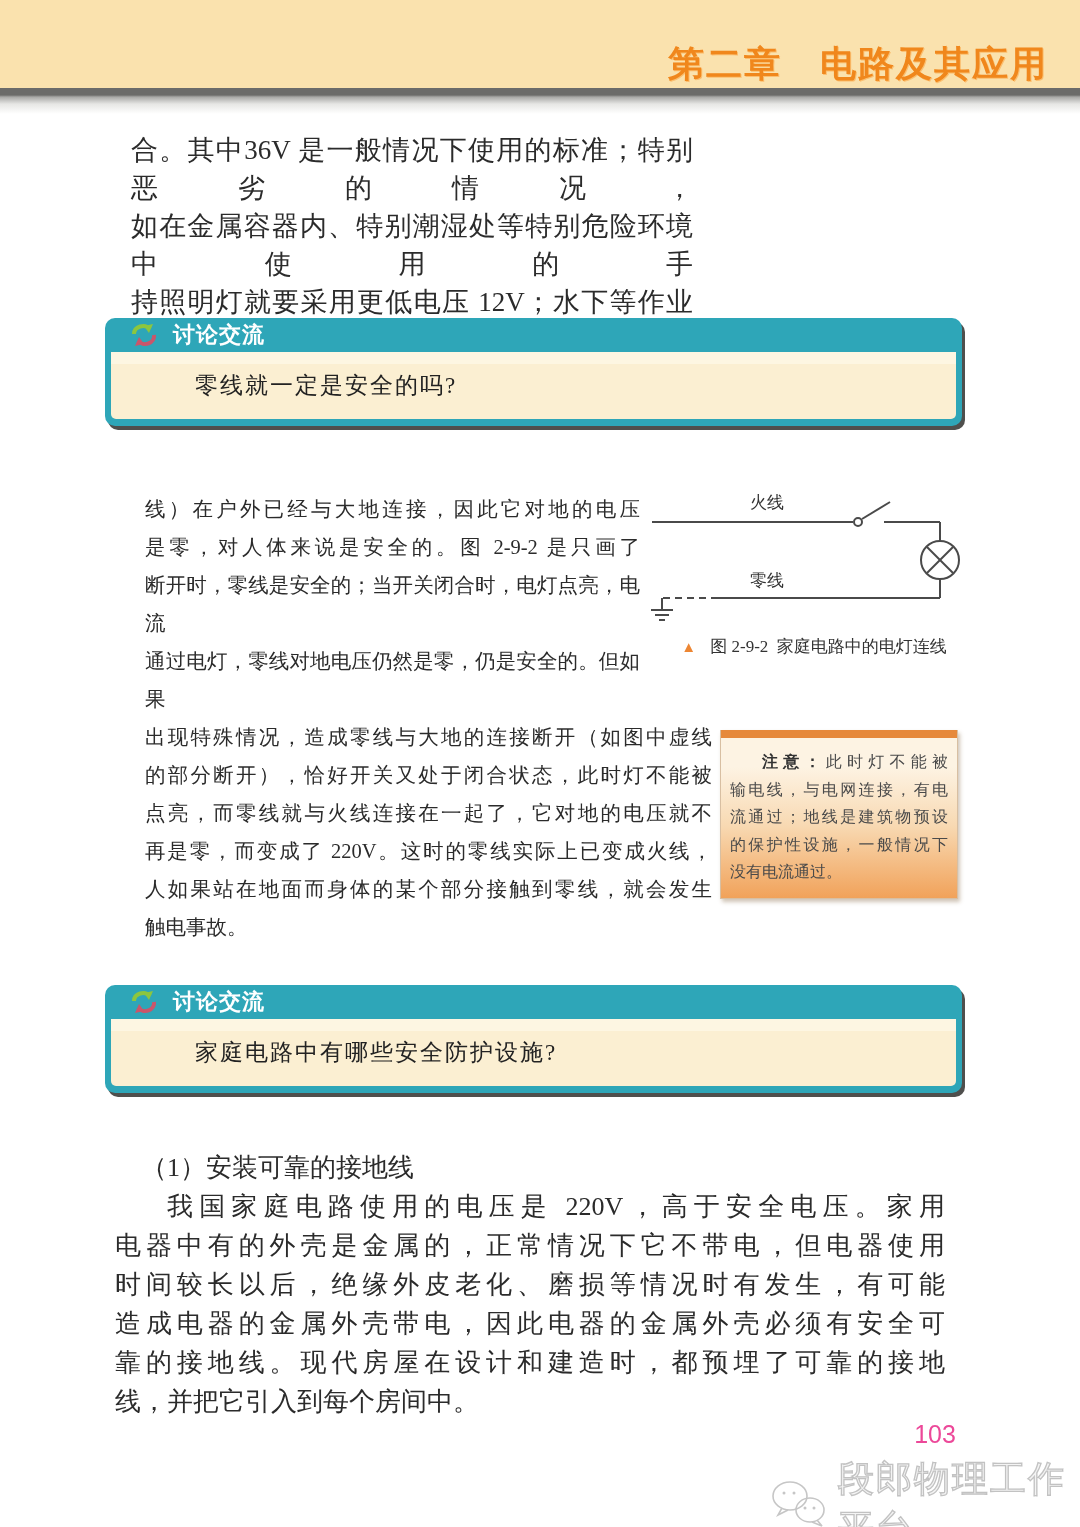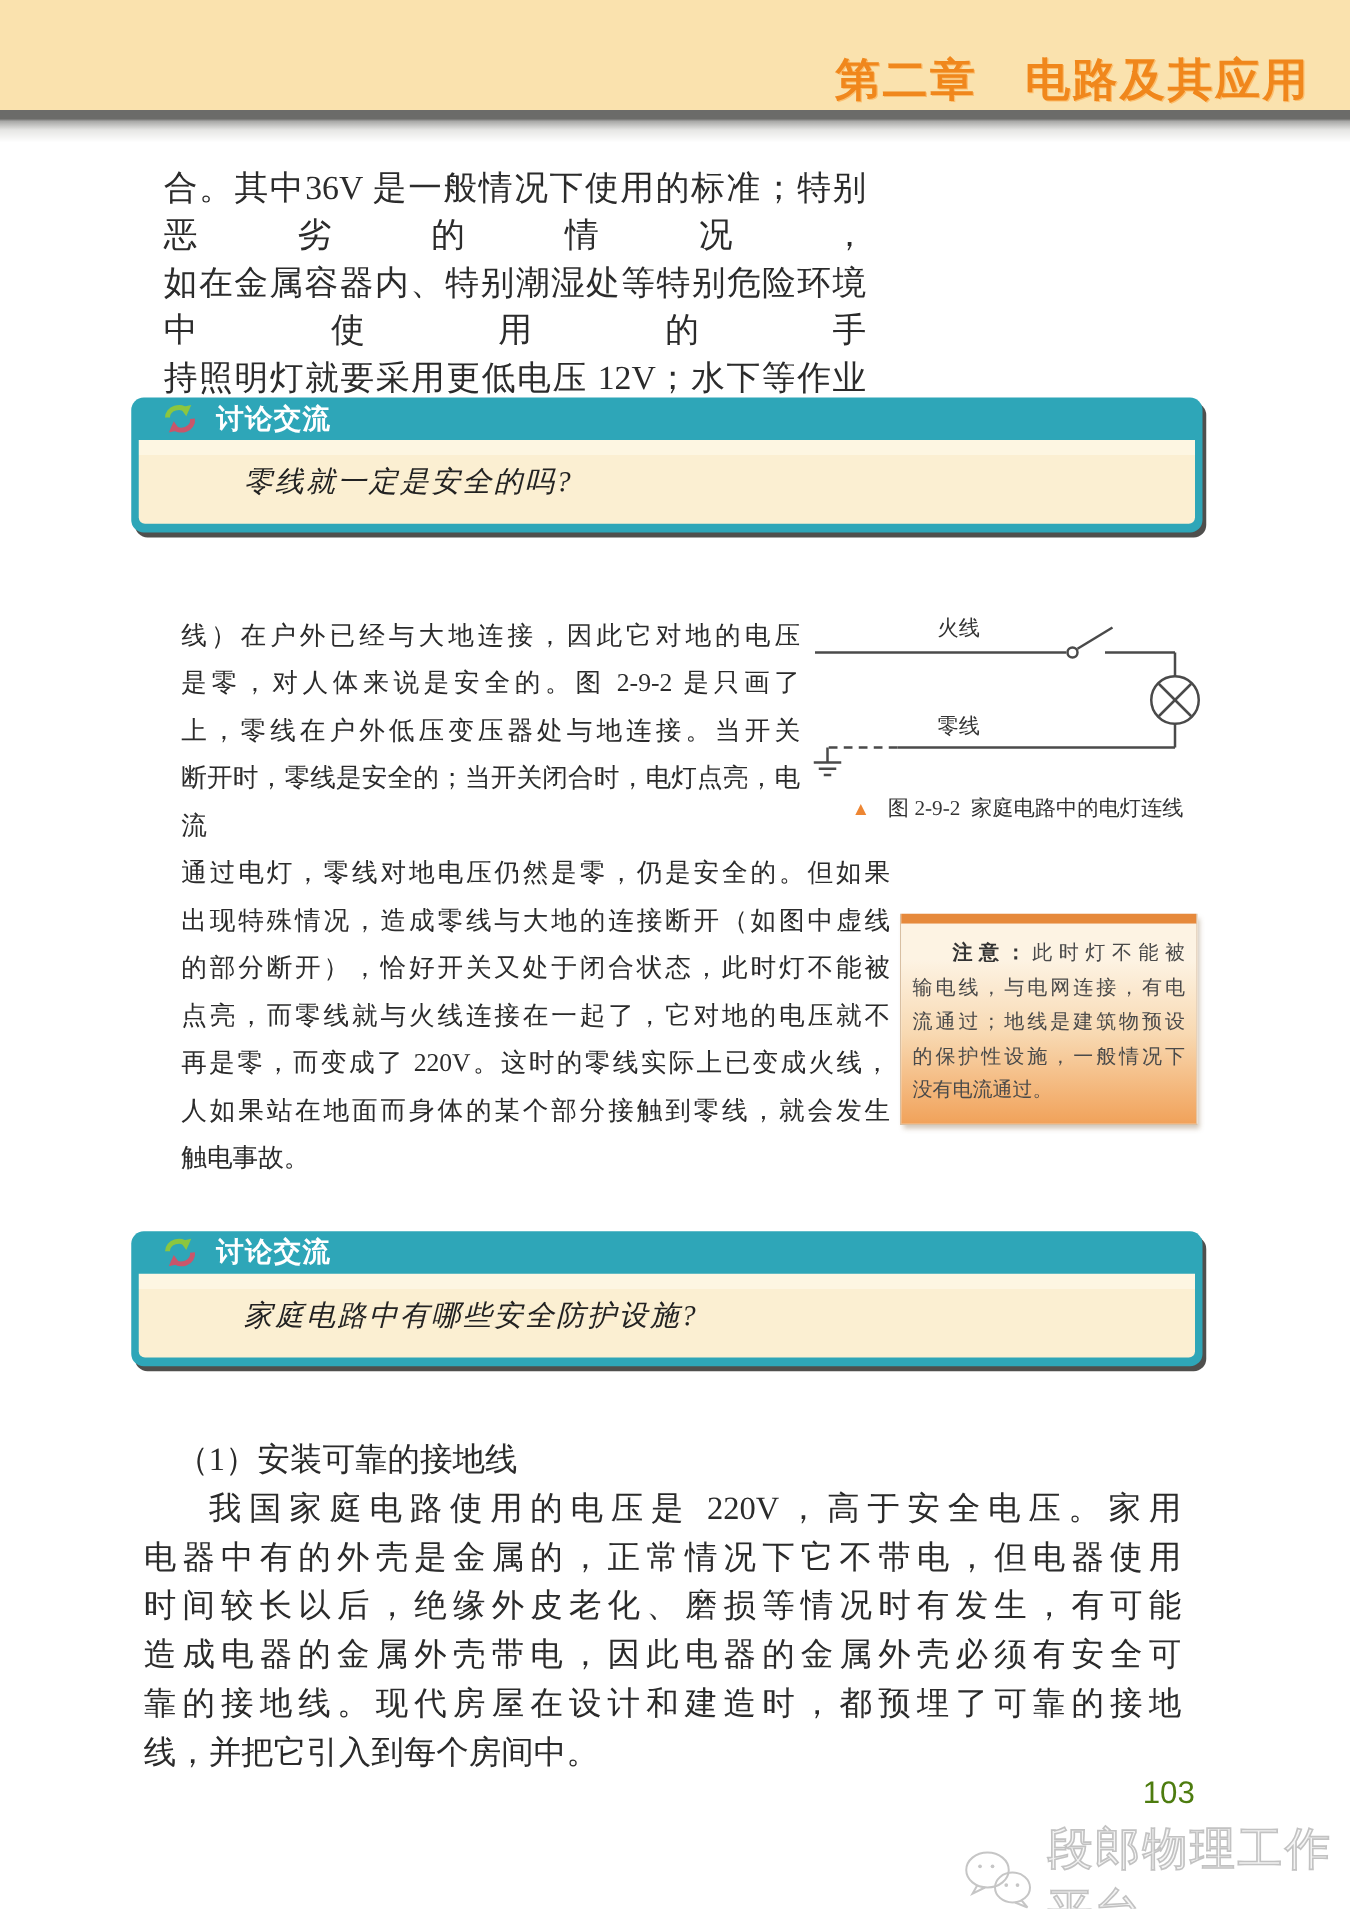--- a/index.html
+++ b/index.html
@@ -23,21 +23,21 @@
   
   .para1{position:absolute;left:131px;top:131px;width:562px;font-size:27px;line-height:38px;}
 
   
   .disc{position:absolute;left:105px;width:857px;background:#2ea6b8;border-radius:10px;
         padding:0 6px 7px 6px;box-sizing:border-box;box-shadow:3px 4px 0 #4f4f4d;}
   .disc-head{height:34px;display:flex;align-items:center;gap:14px;padding-left:18px;}
   .disc-title{font-family:"Liberation Sans","DejaVu Sans",sans-serif;font-weight:bold;
         font-size:22px;color:#ffffff;letter-spacing:1px;}
   .disc-body{background:linear-gradient(#fdf6e2 0 12px,#fbefd2 12px);height:67px;border-radius:0 0 5px 5px;
-        font-size:23px;color:#222;display:flex;align-items:center;font-style:italic;}
+        font-size:23px;color:#222;display:flex;align-items:center;}
   .disc-q{padding-left:84px;letter-spacing:2px;}
   .disc1{top:318px;} .disc2{top:985px;}
 
   
   .para2{position:absolute;left:145px;top:490px;width:795px;font-size:20.5px;line-height:38px;}
   .fig-float{float:right;width:310px;margin:2px -20px 8px 10px;text-align:center;}
   .fig-caption{font-size:17px;color:#333;margin-top:4px;padding-left:18px;white-space:nowrap;
         font-family:"Liberation Serif","DejaVu Serif",serif;}
   .fig-caption .tri{color:#ed8633;font-size:15px;}
   .fig-caption .figno{font-weight:normal;margin-left:10px;}
@@ -48,21 +48,21 @@
         padding:10px 9px 12px 9px;font-family:"Liberation Sans","DejaVu Sans",sans-serif;
         font-size:16px;line-height:27.5px;color:#4a4a4a;}
   .note-body b{color:#333;}
 
   
   .section{position:absolute;left:115px;top:1148px;width:830px;font-size:26px;line-height:39px;}
   .sec-head{text-align:left;}
 
   
   .page-num{position:absolute;left:905px;top:1420px;width:60px;text-align:center;
-        font-size:25px;color:#4d7c0f;font-family:"Liberation Sans","DejaVu Sans",sans-serif;}
+        font-size:25px;color:#ec4899;font-family:"Liberation Sans","DejaVu Sans",sans-serif;}
   .watermark{position:absolute;left:770px;top:1455px;display:flex;align-items:center;gap:6px;}
   .wm-text{font-size:36px;letter-spacing:2px;color:#f4f4f4;
         -webkit-text-stroke:1.3px #c2c2c2;font-family:"Liberation Sans","DejaVu Sans",sans-serif;}
 
   svg{display:block;}
 </style>
 </head>
 <body>
 
 <div class="chapter-band">
@@ -135,21 +135,20 @@
       <div class="tline ind2"><b>注意：</b><span>此时灯不能被</span></div>
       <div class="tline">输电线，与电网连接，有电</div>
       <div class="tline">流通过；地线是建筑物预设</div>
       <div class="tline">的保护性设施，一般情况下</div>
       <div class="tline end">没有电流通过。</div>
     </div>
   </div>
 
   <div class="tline">线）在户外已经与大地连接，因此它对地的电压</div>
   <div class="tline">是零，对人体来说是安全的。图 2-9-2 是只画了</div>
-  <div class="tline">上，零线在户外低压变压器处与地连接。当开关</div>
   <div class="tline">断开时，零线是安全的；当开关闭合时，电灯点亮，电流</div>
   <div class="tline">通过电灯，零线对地电压仍然是零，仍是安全的。但如果</div>
   <div class="tline">出现特殊情况，造成零线与大地的连接断开（如图中虚线</div>
   <div class="tline">的部分断开），恰好开关又处于闭合状态，此时灯不能被</div>
   <div class="tline">点亮，而零线就与火线连接在一起了，它对地的电压就不</div>
   <div class="tline">再是零，而变成了 220V。这时的零线实际上已变成火线，</div>
   <div class="tline">人如果站在地面而身体的某个部分接触到零线，就会发生</div>
   <div class="tline end">触电事故。</div>
 </div>
 

